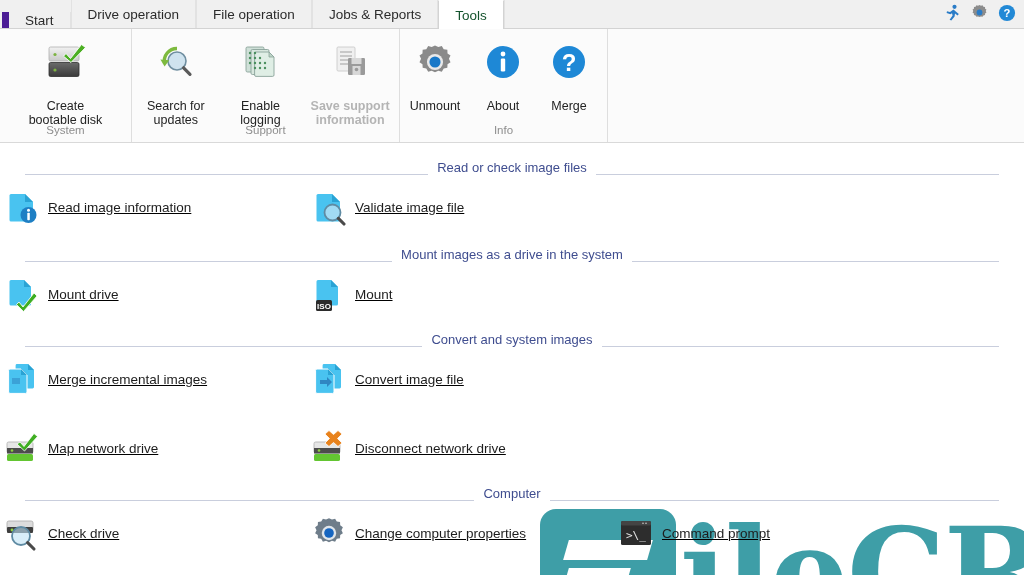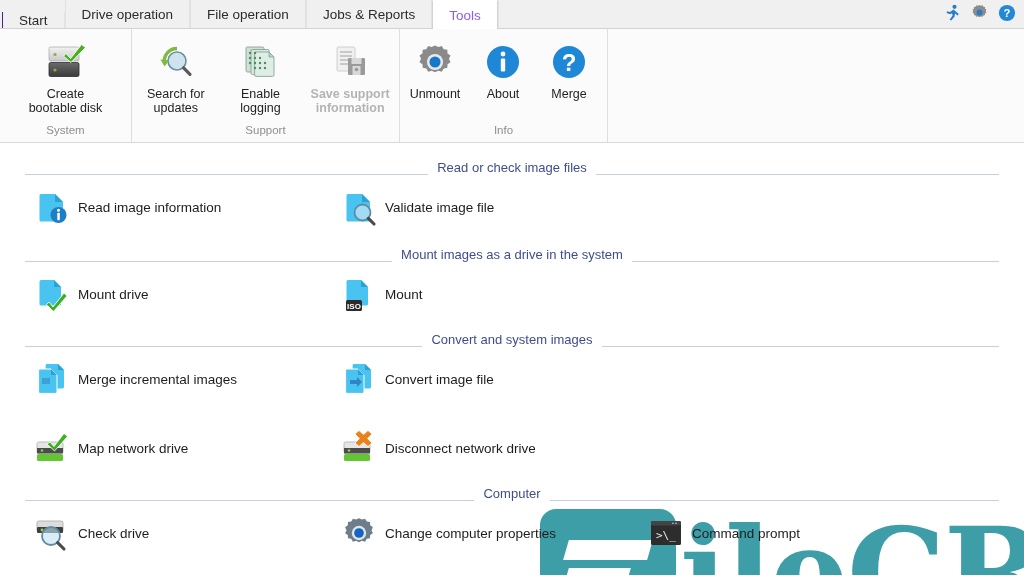--- a/index.html
+++ b/index.html
@@ -24,24 +24,24 @@
     display: flex; align-items: center; justify-content: center;
     padding: 0 16px;
     font-size: 13.5px;
     color: #2b2b2b;
     background: #f0f0f0;
     border-left: 1px solid #e2e2e2;
     border-right: 1px solid #e2e2e2;
     cursor: default;
     white-space: nowrap;
   }
-  .tab:first-child { border-left: 1px solid #4c1d95; margin-top: 12px; }
+  .tab:first-child { border-left: 7px solid #4c1d95; margin-top: 12px; }
   .tab.active {
     background: #ffffff;
-    color: #8b5cf6;
+    color: #14532d;
     border-left: 1px solid #d3d3d3;
     border-right: 1px solid #d3d3d3;
     border-top: 1px solid #ffffff;
     margin-bottom: -1px;
     position: relative;
     z-index: 3;
     text-align: center;
   }
   .tab-tail {
     flex: 1;
@@ -85,21 +85,21 @@
   }
   .rbtn {
     width: 84px;
     display: flex; flex-direction: column;
     align-items: center;
     padding-top: 6px;
     cursor: default;
   }
   .rbtn-icon { height: 42px; display: flex; align-items: center; justify-content: center; }
   .rbtn-label {
-    margin-top: 4px;
+    margin-top: 16px;
     font-size: 12.5px;
     line-height: 14px;
     text-align: center;
     color: #232323;
     white-space: pre-line;
   }
   .rbtn.disabled .rbtn-label { color: #b4b4b4; font-weight: bold; }
   .ribbon-tail { flex: 1; background: #fbfbfb; }
 
   
@@ -158,21 +158,22 @@
     font-size: 13px;
     color: #3f4d8f;
     padding: 0 9px;
     white-space: nowrap;
     background: transparent;
   }
 
   .row {
     display: flex;
     align-items: center;
-    padding-left: 32px;
+    padding-left: 2px;
+    text-decoration: underline;
   }
   .item {
     display: flex;
     align-items: center;
     cursor: default;
   }
   .item-icon {
     width: 40px; height: 40px;
     display: flex; align-items: center; justify-content: center;
     flex: none;

